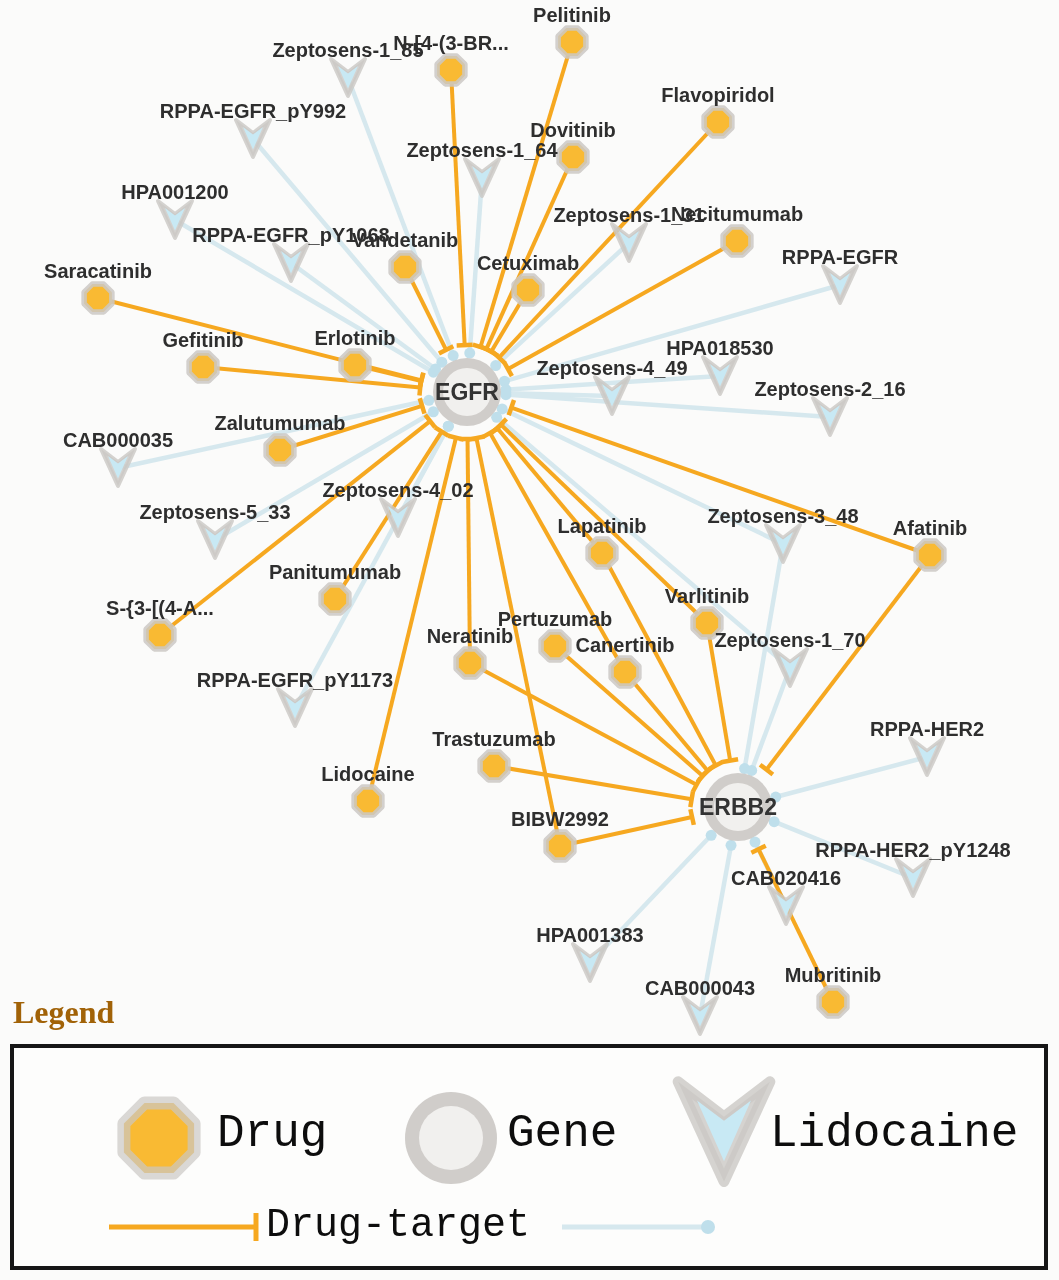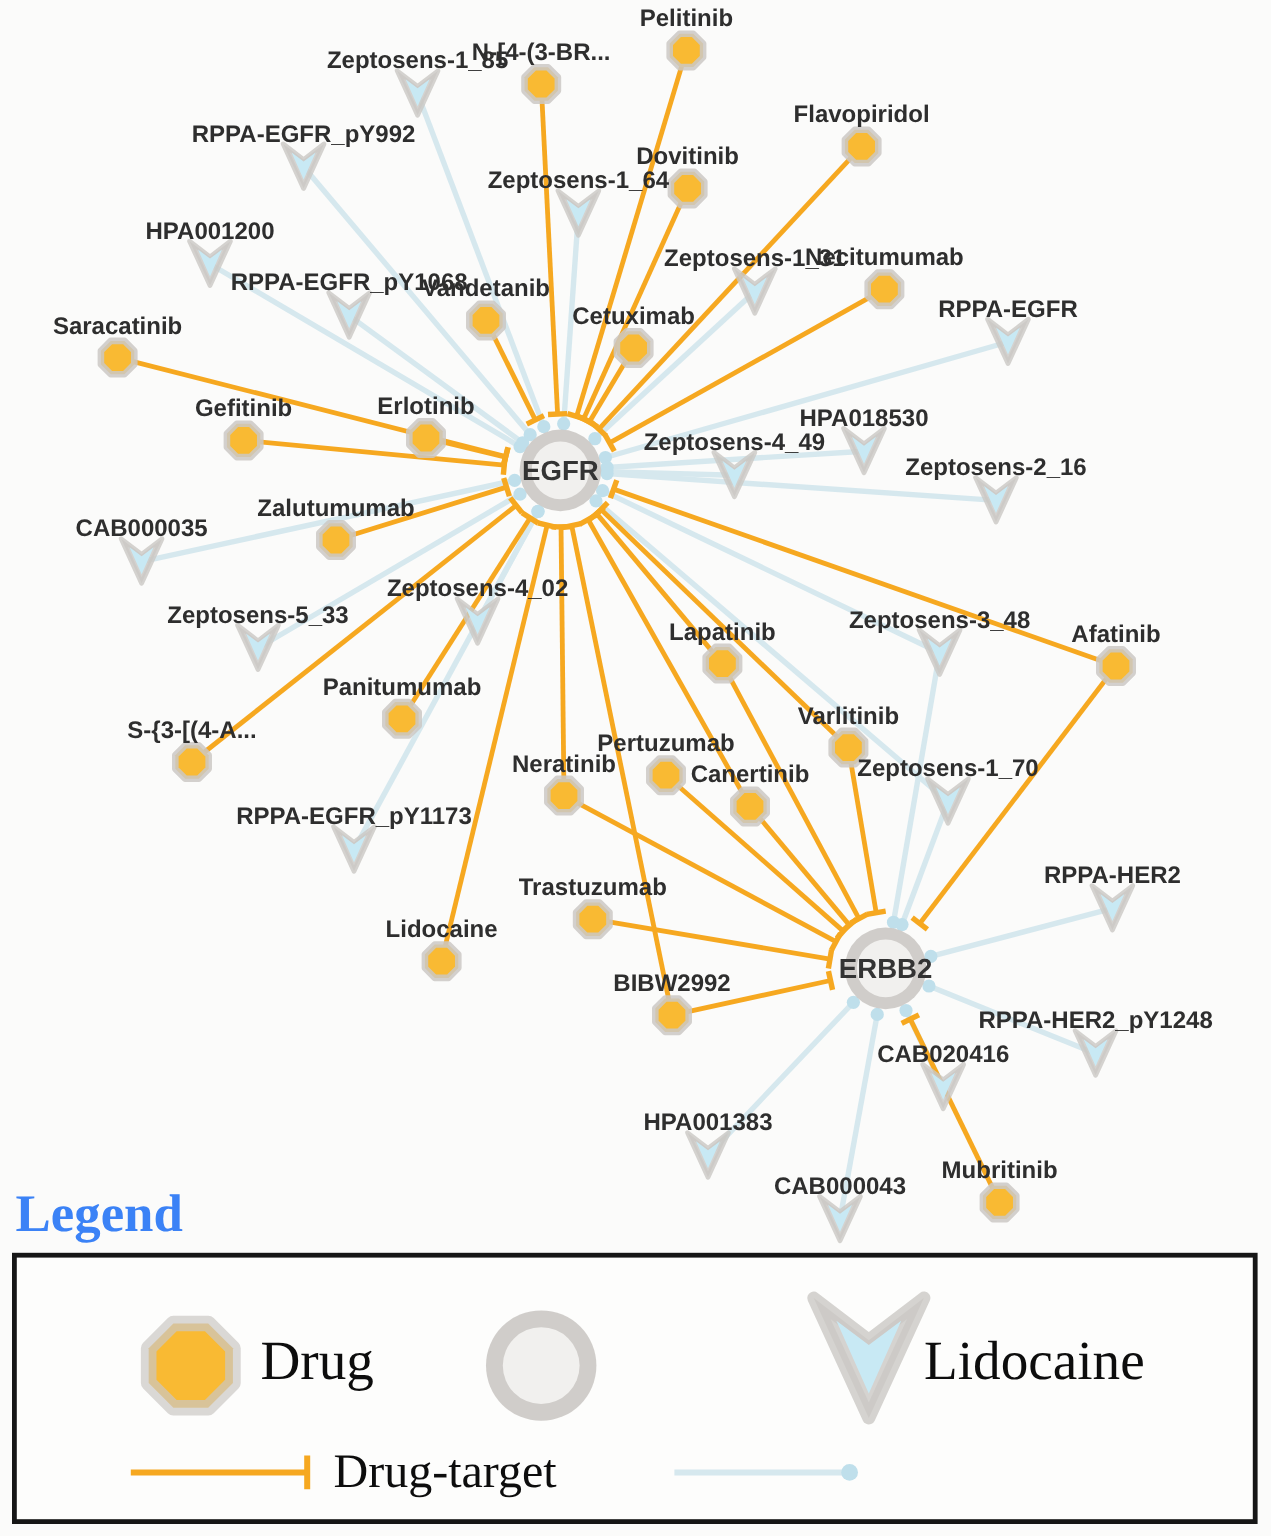--- a/index.html
+++ b/index.html
@@ -13,28 +13,28 @@
     font-family:"Liberation Sans",sans-serif;
     font-weight:700;font-size:20px;fill:#2e2e2e;
   }
   .gene-label{
     font-family:"Liberation Sans",sans-serif;
     font-weight:700;font-size:23px;fill:#333333;
   }
   .legend-title{
     position:absolute;left:13px;top:988px;z-index:3;
     font-family:"Liberation Serif",serif;font-weight:700;
-    font-size:44px;line-height:48px;color:#3b82f6;
+    font-size:32px;line-height:48px;color:#a16207;
   }
   .legend-box{
     position:absolute;left:10px;top:1044px;width:1030px;height:218px;
     border:4px solid #161616;background:#fdfdfc;z-index:2;
   }
   .legend-box .lbl{
-    position:absolute;font-family:Liberation Serif, serif;
+    position:absolute;font-family:Liberation Mono, monospace;
     color:#0d0d0d;white-space:nowrap;
   }
   .row1-lbl{font-size:46px;line-height:56px;top:58px;}
   .row2-lbl{font-size:40px;line-height:52px;top:152px;}
   .licon{position:absolute;}
 </style>
 </head>
 <body>
 
 <div class="stage">
@@ -399,31 +399,32 @@
 
   <div class="legend-box">
     <svg class="licon" id="legend-drug-icon" style="left:85px;top:28px" width="120" height="120">
         <polygon points="95.1,76.5 74.5,97.1 45.5,97.1 24.9,76.5 24.9,47.5 45.5,26.9 74.5,26.9 95.1,47.5" fill="#f9ba33" stroke="#cbc8c4" stroke-width="13" stroke-opacity="0.7" stroke-linejoin="round"></polygon>
       </svg>
     <div class="lbl row1-lbl" style="left:203px">Drug</div>
     <svg class="licon" id="legend-gene-icon" style="left:377px;top:28px" width="120" height="120">
         <circle cx="60" cy="62" r="46" fill="#cbc8c4" fill-opacity="0.9"></circle>
         <circle cx="60" cy="62" r="32" fill="#f1f0ee"></circle>
       </svg>
+    <div class="lbl row1-lbl" style="left:493px">Gene</div>
     <svg class="licon" id="legend-antibody-icon" style="left:650px;top:25px" width="120" height="120">
         <g transform="translate(60,60) scale(2.7)">
           <path d="M -17 -19 L 0 -6 L 17 -19 L 0 18 Z" fill="#cbc8c4" fill-opacity="0.8" stroke="#cbc8c4" stroke-opacity="0.8" stroke-width="4" stroke-linejoin="round"></path>
           <path d="M -10 -12 L 0 -4.5 L 10 -12 L 0 10.5 Z" fill="#c8e9f4" stroke-linejoin="round"></path>
         </g>
       </svg>
     <div class="lbl row1-lbl" style="left:756px">Lidocaine</div>
 
     <svg class="licon" id="legend-drug-edge" style="left:90px;top:158px" width="175" height="42">
         <line x1="5" y1="21" x2="152" y2="21" stroke="#f6a820" stroke-width="5"></line>
         <line x1="152" y1="7" x2="152" y2="35" stroke="#f6a820" stroke-width="5"></line>
       </svg>
-    <div class="lbl row2-lbl" style="left:264px">Drug-target</div>
+    <div class="lbl row2-lbl" style="left:252px">Drug-target</div>
     <svg class="licon" id="legend-antibody-edge" style="left:543px;top:158px" width="175" height="42">
         <line x1="5" y1="21" x2="148" y2="21" stroke="#d6e8ee" stroke-width="5"></line>
         <circle cx="151" cy="21" r="7" fill="#bfdfeb"></circle>
       </svg>
   </div>
 </div>
 
 </body></html>

